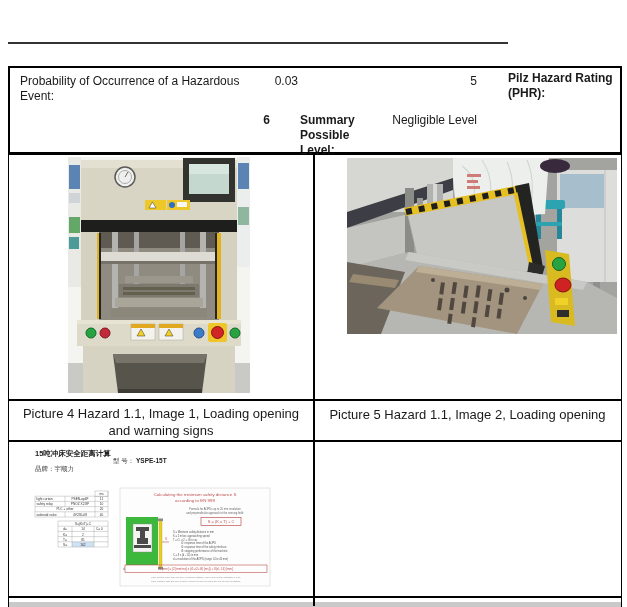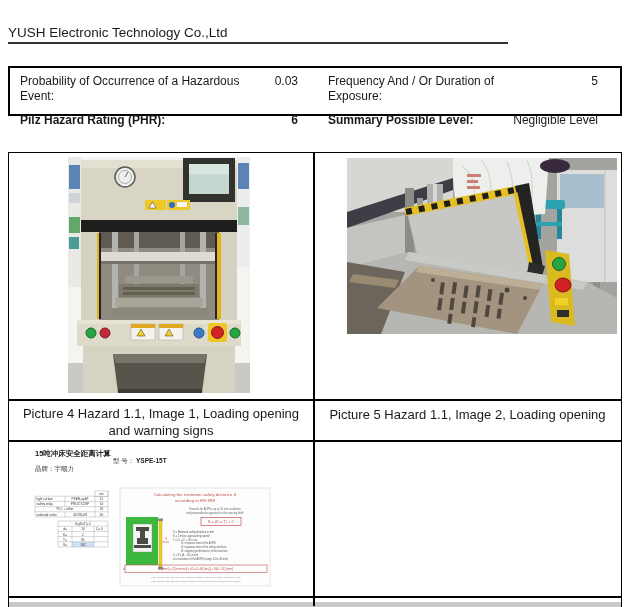--- a/index.html
+++ b/index.html
@@ -6,21 +6,21 @@
   html,body { background:#ffffff; }
   body { font-family:"Liberation Sans", sans-serif; color:#1a1a1a; }
   .page { position:relative; width:627px; height:607px; background:#fff; overflow:hidden; }
 
   
   .company { position:absolute; left:8px; top:25px; font-size:13.5px; color:#1a1a1a; }
   .header-rule { position:absolute; left:8px; top:42px; width:500px; height:2px; background:#333; }
   .pilz-logo { position:absolute; left:535px; top:16px; font-size:36px; font-weight:bold; color:#8a8a8a; letter-spacing:1px; }
 
   
-  .rating-table { position:absolute; left:8px; top:66px; width:614px; height:50px;
+  .rating-table { position:absolute; left:8px; top:66px; width:614px; height:89px;
     border:2.5px solid #000; display:grid;
     grid-template-columns:260px 28px 200px 121px; grid-template-rows:42px 24px;
     font-size:12px; line-height:15px; }
   .rating-table .c { padding-top:6px; }
   .rating-table .r2 { padding-top:3px; }
   .rating-table .lbl1 { padding-left:10px; }
   .rating-table .lbl2 { padding-left:30px; }
   .rating-table .val { text-align:right; }
   .rating-table .val4 { text-align:right; padding-right:21px; }
   .bold { font-weight:bold; }
@@ -42,27 +42,25 @@
   .doc-image { position:absolute; left:16px; top:291px; width:250px; height:148px; }
   .bottom-strip { position:absolute; left:0; right:0; top:449px; height:4.5px; background:#c9c9c9; }
 
   svg text { font-family:"Liberation Sans", sans-serif; }
 </style>
 </head>
 <body>
 
 <div class="page">
 
-  <div class="company">YUSH Electronic Technology Co.,Ltd</div>
   <div class="header-rule"></div>
 
   <div class="rating-table">
     <div class="c lbl1">Probability of Occurrence of a Hazardous Event:</div>
     <div class="c val">0.03</div>
-    <div class="c lbl2">Frequency And / Or Duration of Exposure:</div>
     <div class="c val4">5</div>
     <div class="c r2 lbl1 bold">Pilz Hazard Rating (PHR):</div>
     <div class="c r2 val bold">6</div>
     <div class="c r2 lbl2 bold">Summary Possible Level:</div>
     <div class="c r2 val4">Negligible Level</div>
   </div>
 
   <div class="pic-table">
     <div class="pt-inner">
 

